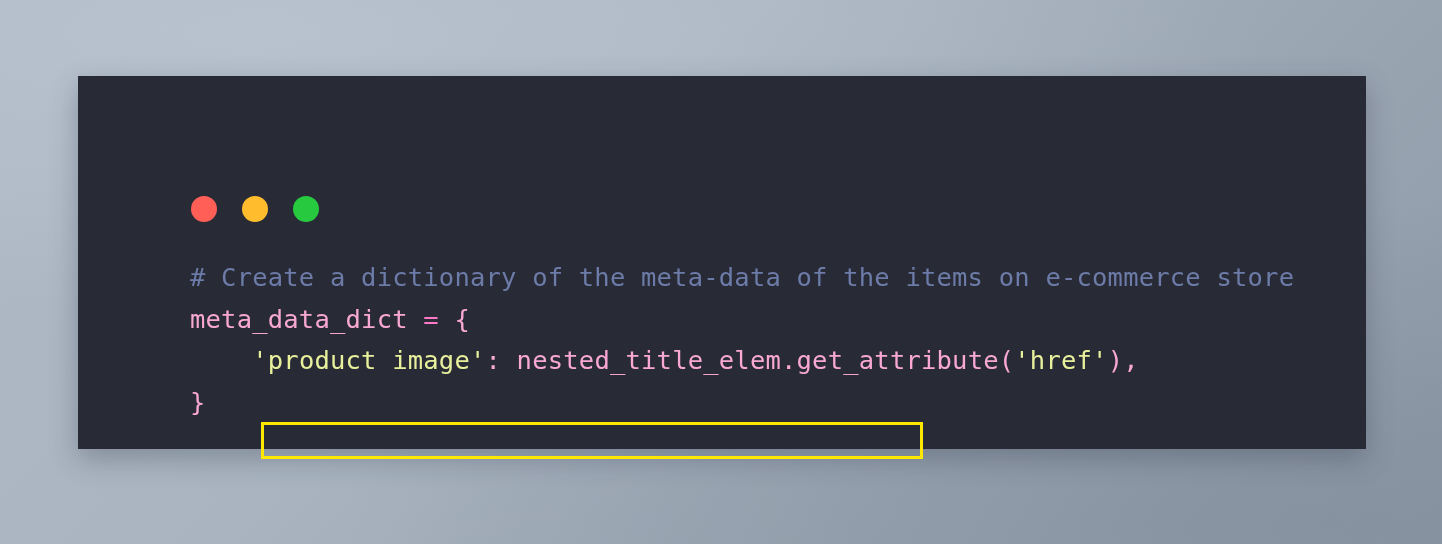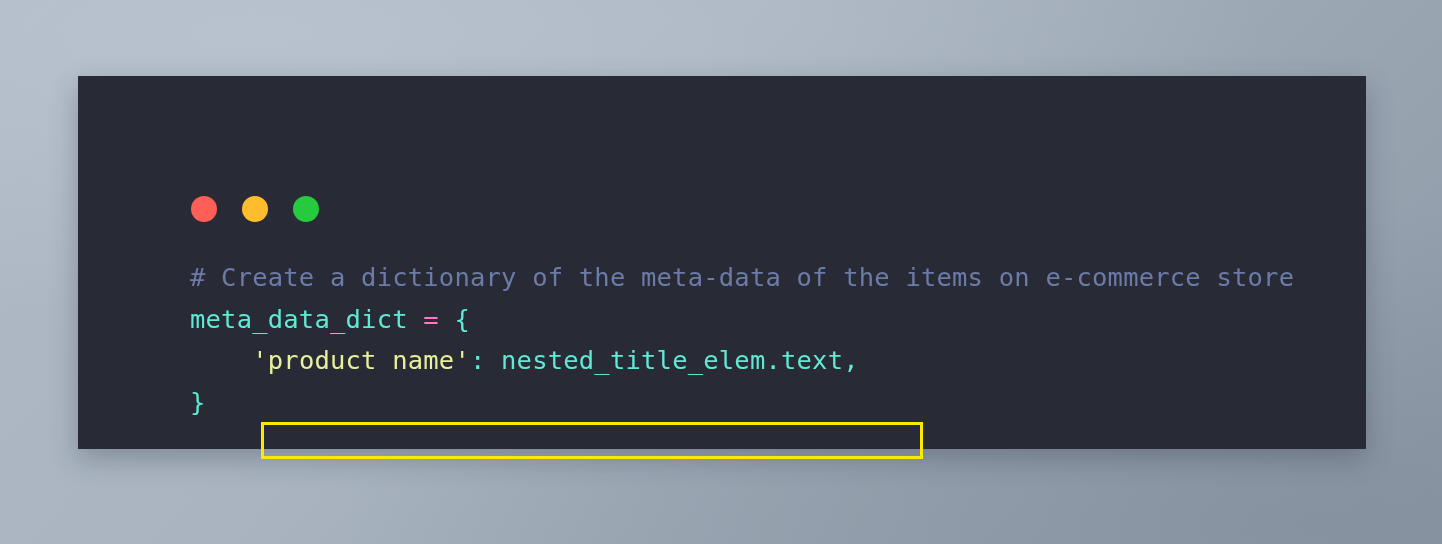--- a/index.html
+++ b/index.html
@@ -65,21 +65,21 @@
     font-size: 25.5px;
     letter-spacing: 0.2px;
     white-space: pre;
     color: #F4F4F2;
     font-family: "DejaVu Sans Mono", monospace;
   }
 
   .tok-comment { color: #6C7BA8; }
   .tok-string  { color: #E8F09C; }
   .tok-op      { color: #FF79C6; }
-  .tok-plain   { color: #5eead4; }
+  .tok-plain   { color: #f9a8d4; }
 
   
   #highlight-line {
     position: absolute;
     left: 71px;
     top: 164.5px;
     width: 662px;
     height: 37px;
     border: 3px solid #FFE800;
     pointer-events: none;
@@ -97,19 +97,19 @@
   <div id="window-controls">
     <span class="dot" style="background: rgb(255, 95, 86);"></span>
     <span class="dot" style="background: rgb(255, 189, 46);"></span>
     <span class="dot" style="background: rgb(39, 201, 63);"></span>
   </div>
 
   <div id="code-body">
     <div id="highlight-wrap">
       <div class="code-line"><span class="tok-comment"># Create a dictionary of the meta-data of the items on e-commerce store</span></div>
       <div class="code-line"><span class="tok-plain">meta_data_dict </span><span class="tok-op">=</span><span class="tok-plain"> {</span></div>
-      <div class="code-line"><span class="tok-plain">    </span><span class="tok-string">'product name'</span><span class="tok-plain">: nested_title_elem.text,</span></div>
+      <div class="code-line"><span class="tok-plain">    </span><span class="tok-string">'product image'</span><span class="tok-plain">: nested_title_elem.get_attribute(</span><span class="tok-string">'href'</span><span class="tok-plain">),</span></div>
       <div class="code-line"><span class="tok-plain">}</span></div>
       <div id="highlight-line" style="border-color: rgb(255, 232, 0);"></div>
     </div>
   </div>
 
 </div>
 
 </body></html>

